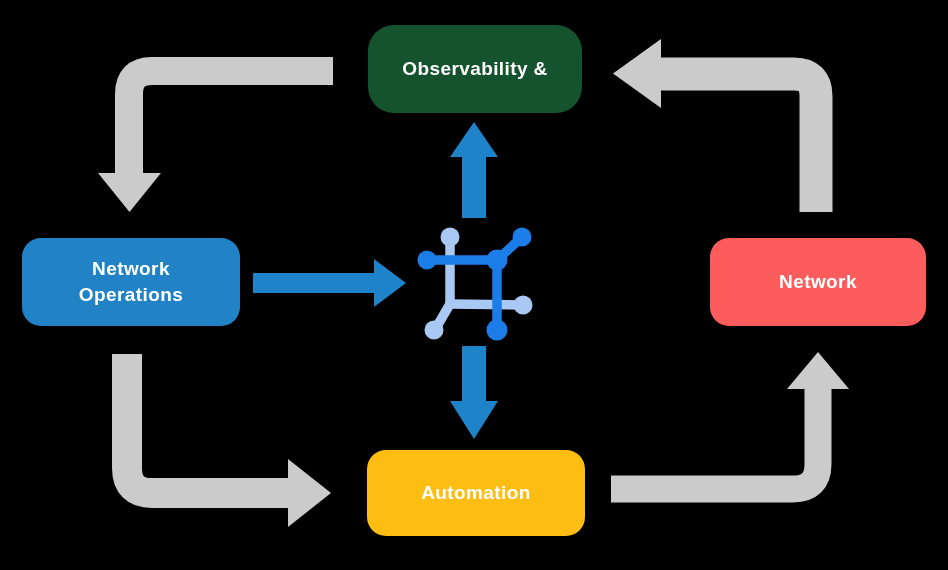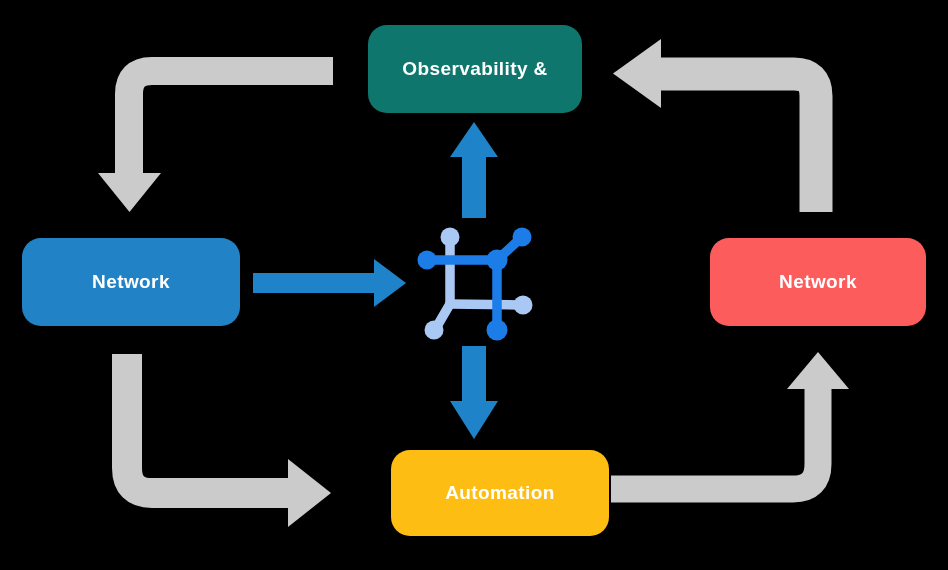--- a/index.html
+++ b/index.html
@@ -9,21 +9,21 @@
   }
   .overlay{position:absolute;left:0;top:0;width:948px;height:570px;}
   .node{
     position:absolute;border-radius:19px;display:flex;align-items:center;justify-content:center;
     text-align:center;color:#fff;font-size:19px;font-weight:bold;letter-spacing:.4px;line-height:26px;
   }
   .node .lbl span{display:block;}
   .node-green{left:368px;top:25px;width:214px;height:88px;}
   .node-blue{left:22px;top:238px;width:218px;height:88px;}
   .node-red{left:710px;top:238px;width:216px;height:88px;}
-  .node-yellow{left:367px;top:450px;width:218px;height:86px;margin-left:24px;}
+  .node-yellow{left:367px;top:450px;width:218px;height:86px;}
   .icon-wrap{position:absolute;left:415px;top:222px;width:120px;height:120px;}
 </style>
 </head>
 <body>
 
 <div class="canvas">
 
   <svg class="overlay" viewBox="0 0 948 570">
 
     <g>
@@ -55,29 +55,30 @@
       <path d="M474,218 L474,156" fill="none" stroke-width="24" stroke="#1E83C8"></path>
       <polygon points="450,157 498,157 474,122" fill="#1E83C8"></polygon>
     </g>
 
     <g>
       <path d="M474,346 L474,402" fill="none" stroke-width="24" stroke="#1E83C8"></path>
       <polygon points="450,401 498,401 474,439" fill="#1E83C8"></polygon>
     </g>
   </svg>
 
-  <div class="node node-green" style="background: #0f766e;">
+  <div class="node node-green" style="background: #14532d; border-radius: 26px;">
     <div class="lbl">
       <span>Observability &amp;</span>
     </div>
   </div>
 
   <div class="node node-blue" style="background: rgb(33, 131, 197);">
     <div class="lbl">
       <span>Network</span>
+      <span>Operations</span>
     </div>
   </div>
 
   <div class="node node-red" style="background: rgb(252, 92, 92);">
     <div class="lbl">
       <span>Network</span>
     </div>
   </div>
 
   <div class="node node-yellow" style="background: rgb(254, 189, 19);">

